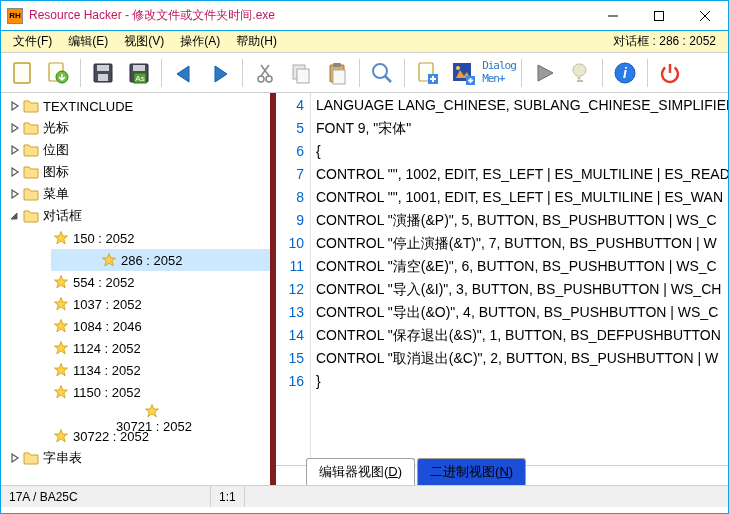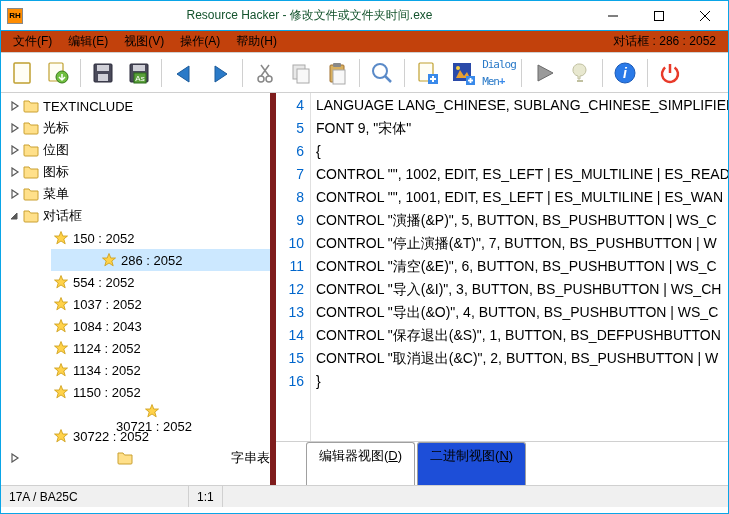--- a/index.html
+++ b/index.html
@@ -1,22 +1,22 @@
 <!DOCTYPE html>
 <html><head>
 <meta charset="utf-8">
 <style>
 * { margin: 0; padding: 0; box-sizing: border-box; font-family: "Microsoft YaHei", "Segoe UI", sans-serif; }
 body { width: 729px; height: 514px; background: #fff; font-size: 12px; overflow: hidden; border: 1px solid #0aa5e7; }
-.titlebar { height: 30px; background: #fff; display: flex; align-items: center; border-bottom: 1px solid #0aa5e7; text-align: center; }
+.titlebar { height: 30px; background: #fff; display: flex; align-items: center; border-bottom: 1px solid #0aa5e7; }
 .titlebar .icon { width: 16px; height: 16px; background: #ff8c00; margin: 0 6px; display: flex; align-items: center; justify-content: center; font-size: 8px; font-weight: bold; color: #000; border: 1px solid #888; }
-.titlebar .title { flex: 1; font-size: 12px; color: #14532d; }
+.titlebar .title { flex: 1; font-size: 12px; color: #be185d; }
 .titlebar .btns { display: flex; }
 .titlebar .btn { width: 46px; height: 29px; display: flex; align-items: center; justify-content: center; color: #000; }
-.menubar { height: 22px; background: #c2410c; display: flex; align-items: center; padding: 0 4px; font-size: 12px; border-bottom: 1px solid #d0d0d0; }
+.menubar { height: 22px; background: #fef9c3; display: flex; align-items: center; padding: 0 4px; font-size: 12px; border-bottom: 1px solid #d0d0d0; }
 .menubar .item { padding: 2px 8px; }
 .menubar .spacer { flex: 1; }
 .menubar .curpos { padding: 2px 8px; font-size: 12px; }
 .toolbar { height: 40px; background: #fff; display: flex; align-items: center; padding: 2px 4px; gap: 2px; border-bottom: 1px solid #d0d0d0; }
 .toolbar .tb { width: 34px; height: 34px; display: flex; align-items: center; justify-content: center; border: 1px solid transparent; border-radius: 2px; }
 .toolbar .sep { width: 1px; height: 28px; background: #d0d0d0; margin: 0 3px; }
 .content { display: flex; height: 392px; }
 .tree { width: 275px; overflow-y: auto; overflow-x: hidden; padding: 2px 0 2px 2px; border-right: 6px solid #7f1d1d; position: relative; }
 .tree::-webkit-scrollbar { width: 16px; }
 .tree::-webkit-scrollbar-track { background: #f0f0f0; }
@@ -24,27 +24,27 @@
 .tree .node { display: flex; align-items: center; height: 22px; font-size: 13px; cursor: default; white-space: nowrap; }
 .tree .node.sel { background: #cce8ff; margin-left: 48px; }
 .tree .tw { width: 16px; height: 16px; display: flex; align-items: center; justify-content: center; color: #595959; font-size: 10px; }
 .tree .tw.open { color: #000; }
 .tree .ic { width: 16px; height: 16px; margin-right: 3px; display: flex; align-items: center; justify-content: center; }
 .tree .lab { padding-left: 1px; }
 .main { flex: 1; display: flex; flex-direction: column; overflow: hidden; }
 .editor { flex: 1; display: flex; font-family: "Consolas", monospace; font-size: 14px; overflow: hidden; }
 .gutter { width: 35px; background: #fff; border-right: 1px solid #e0e0e0; text-align: right; padding: 1px 6px 0 0; color: #0066cc; line-height: 23px; }
 .code { flex: 1; padding: 1px 0 0 5px; line-height: 23px; white-space: nowrap; overflow: hidden; color: #000; }
-.tabs { height: 44px; display: flex; padding: 0 0 0 30px; border-top: 1px solid #d0d0d0; background: #fff; }
+.tabs { height: 20px; display: flex; align-items: flex-end; padding: 0 0 0 30px; border-top: 1px solid #d0d0d0; background: #fff; }
 .tabs .tab { padding: 4px 12px; border: 1px solid #a0a0a0; border-bottom: none; margin-right: 2px; background: #1d4ed8; font-size: 13px; border-radius: 3px 3px 0 0; }
 .tabs .tab.active { background: #fff; }
 .tabs u { text-decoration: underline; }
 .status { height: 22px; background: #f0f0f0; display: flex; align-items: center; font-size: 12px; border-top: 1px solid #d0d0d0; }
 .status .cell { padding: 0 8px; border-right: 1px solid #d0d0d0; height: 100%; display: flex; align-items: center; }
-.status .cell:first-child { width: 188px; }
+.status .cell:first-child { width: 210px; }
 svg { display: block; }
 .mono { font-family: monospace; font-size: 12px; letter-spacing: -1px; }
 </style>
 </head>
 <body>
 
 <div class="titlebar">
   <div class="icon">RH</div>
   <div class="title">Resource Hacker - 修改文件或文件夹时间.exe</div>
   <div class="btns">
@@ -159,21 +159,21 @@
       <svg width="26" height="26">
         <rect x="3" y="3" width="18" height="18" fill="#2a4aa8"></rect>
         <polygon points="6,18 10,10 14,16 17,12 20,18" fill="#e8a030"></polygon>
         <circle cx="8" cy="8" r="2" fill="#f8d040"></circle>
         <rect x="16" y="16" width="9" height="9" fill="#3a8aea"></rect>
         <line x1="20.5" y1="18" x2="20.5" y2="23" stroke="#fff" stroke-width="1.8"></line>
         <line x1="18" y1="20.5" x2="23" y2="20.5" stroke="#fff" stroke-width="1.8"></line>
       </svg>
     </div>
   <div class="tb">
-      <span class="mono" style="color:#2a7ac8;line-height:17px;font-size:11px;">Dialog<br>Men<span style="color:#3a8aea;font-weight:bold;">+</span></span>
+      <span class="mono" style="color:#2a7ac8;line-height:12px;font-size:11px;">Dialog<br>Men<span style="color:#3a8aea;font-weight:bold;">+</span></span>
     </div>
   <div class="sep"></div>
   <div class="tb">
       <svg width="26" height="26">
         <polygon points="7,5 22,13 7,21" fill="#9a9a9a" stroke="#6a6a6a"></polygon>
       </svg>
     </div>
   <div class="tb">
       <svg width="26" height="26">
         <path d="M13 4 a6 6 0 0 1 0 12 v3 h-2 v-3 a6 6 0 0 1 2 -12" fill="#e8e8d0" stroke="#c0c0a0"></path>
@@ -312,21 +312,21 @@
         </span>
         <span class="lab">1037 : 2052</span>
       </div>
       <div class="node" style="padding-left: 34px;">
         <span class="tw "></span>
         <span class="ic">
           <svg width="16" height="16">
             <polygon points="8,1.5 9.8,6 14.5,6 10.8,9 12.2,13.8 8,11 3.8,13.8 5.2,9 1.5,6 6.2,6" fill="#ffd24a" stroke="#cc9a10" stroke-width="0.8"></polygon>
           </svg>
         </span>
-        <span class="lab">1084 : 2043</span>
+        <span class="lab">1084 : 2046</span>
       </div>
       <div class="node" style="padding-left: 34px; align-items: center;">
         <span class="tw "></span>
         <span class="ic">
           <svg width="16" height="16">
             <polygon points="8,1.5 9.8,6 14.5,6 10.8,9 12.2,13.8 8,11 3.8,13.8 5.2,9 1.5,6 6.2,6" fill="#ffd24a" stroke="#cc9a10" stroke-width="0.8"></polygon>
           </svg>
         </span>
         <span class="lab">1124 : 2052</span>
       </div>
@@ -359,21 +359,21 @@
       </div>
       <div class="node" style="padding-left: 34px;">
         <span class="tw "></span>
         <span class="ic">
           <svg width="16" height="16">
             <polygon points="8,1.5 9.8,6 14.5,6 10.8,9 12.2,13.8 8,11 3.8,13.8 5.2,9 1.5,6 6.2,6" fill="#ffd24a" stroke="#cc9a10" stroke-width="0.8"></polygon>
           </svg>
         </span>
         <span class="lab">30722 : 2052</span>
       </div>
-      <div class="node" style="padding-left: 4px; justify-content: space-between;">
+      <div class="node" style="padding-left: 4px;">
         <span class="tw ">
           <svg width="10" height="10">
             <path d="M2 1 L8 5 L2 9 Z" fill="none" stroke="#595959" stroke-width="1.2"></path>
           </svg>
         </span>
         <span class="ic">
           <svg width="16" height="16">
             <path d="M1 3 h5 l1.5 2 H15 v8 a1 1 0 0 1 -1 1 H2 a1 1 0 0 1 -1 -1 Z" fill="#ffe08a" stroke="#caa030" stroke-width="1"></path>
           </svg>
         </span>

